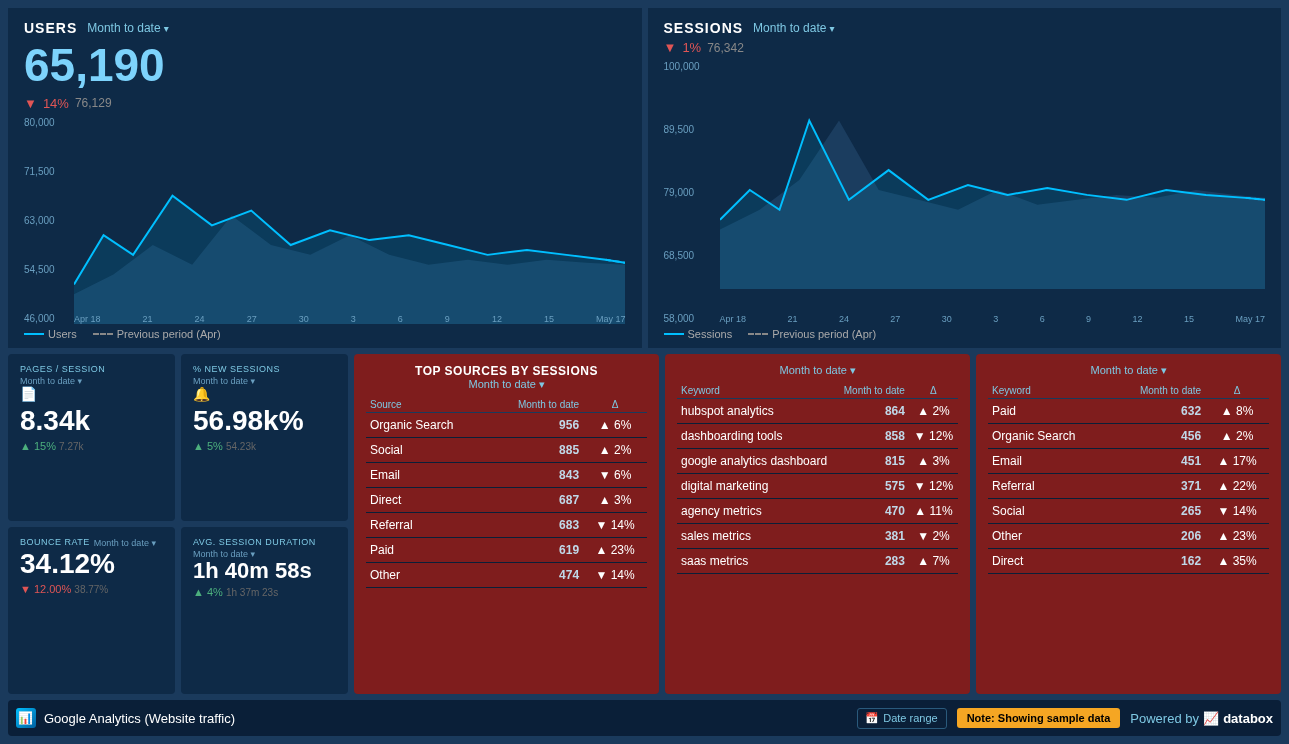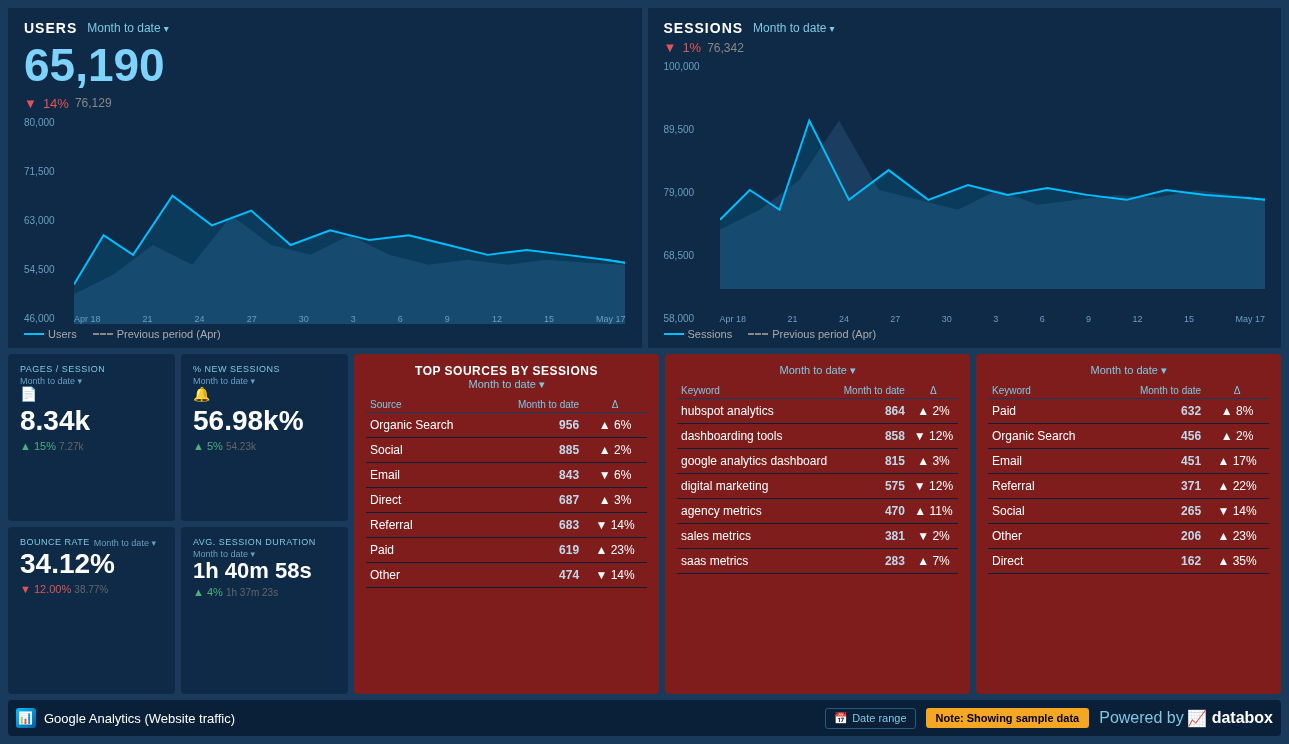--- a/index.html
+++ b/index.html
@@ -257,21 +257,21 @@
       background: #f5a623;
       color: #000;
       font-size: 11px;
       font-weight: bold;
       padding: 4px 10px;
       border-radius: 3px;
       border: none;
       cursor: pointer;
     }
     .powered-by {
-      font-size: 16px;
+      font-size: 13px;
       color: #7ec8e3;
       display: flex;
       align-items: center;
       gap: 4px;
     }
     .databox-logo {
       font-weight: bold;
       color: #fff;
     }
 

